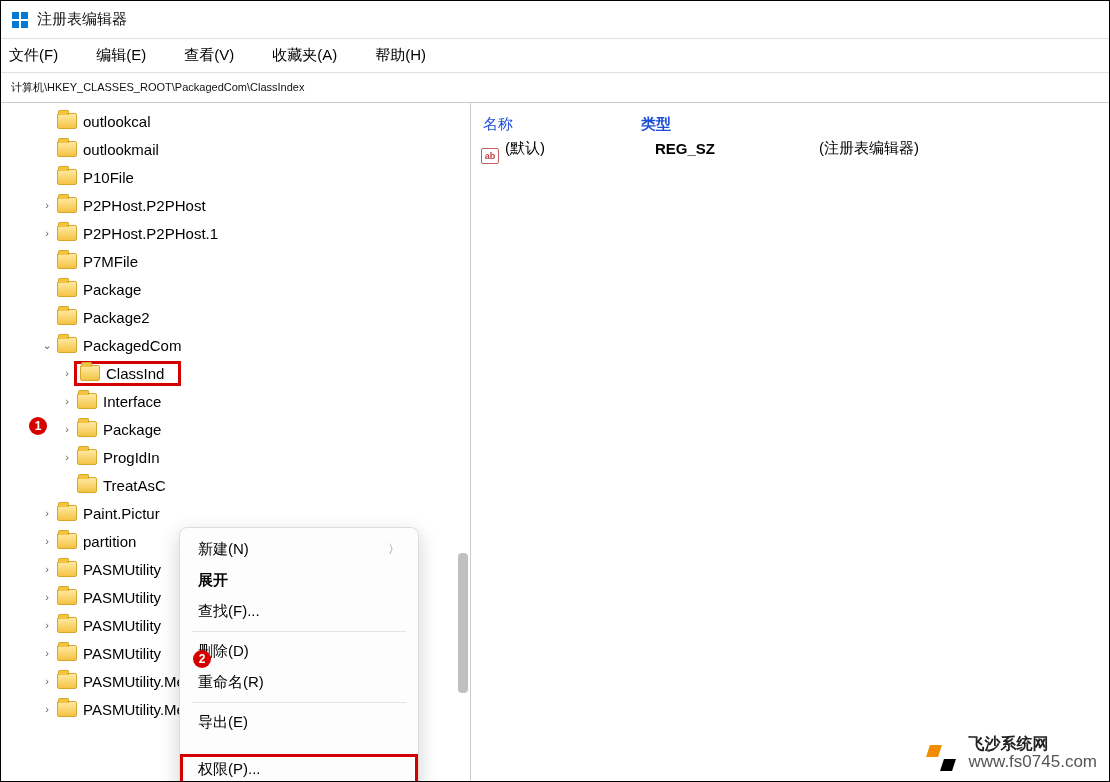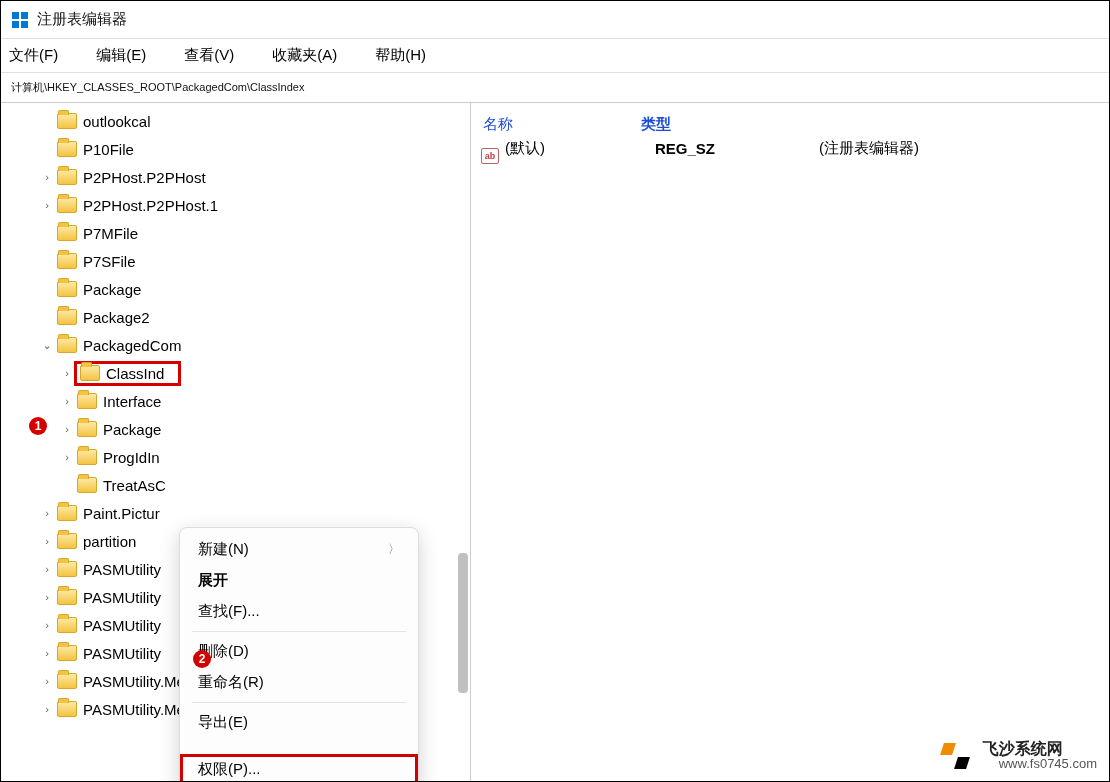--- a/index.html
+++ b/index.html
@@ -196,33 +196,33 @@
     color: #c04040;
     font-size: 9px;
     font-weight: bold;
     border-radius: 2px;
   }
   .watermark {
     position: absolute;
     bottom: 10px;
     right: 12px;
     display: flex;
-    align-items: center;
+    align-items: flex-end;
     gap: 15px;
     color: #222;
   }
   .wm-logo {
     width: 26px; height: 26px;
     position: relative;
   }
   .wm-logo .a { position:absolute; width:12px; height:12px; background:#f08c00; top:0; left:0; transform: skewX(-18deg);}
   .wm-logo .b { position:absolute; width:12px; height:12px; background:#000; bottom:0; right:0; transform: skewX(-18deg);}
   .wm-text { display:flex; flex-direction: column; line-height: 1.05;}
   .wm-cn { font-size: 16px; font-weight: 600;}
-  .wm-url { font-size: 13px; color: #555; margin-left: 16px; }
+  .wm-url { font-size: 17px; color: #555; }
 </style>
 </head>
 <body>
 
 <div class="titlebar">
   <span class="app-icon">
     <span></span>
       <span></span>
       <span></span>
       <span></span>
@@ -250,20 +250,27 @@
           <span class="twisty"></span>
           <span class="label-wrap">
             <span class="folder-icon"></span>
             <span>outlookcal</span>
           </span>
         </li>
         <li class="tree-item">
           <span class="twisty"></span>
           <span class="label-wrap">
             <span class="folder-icon"></span>
+            <span>outlookmail</span>
+          </span>
+        </li>
+        <li class="tree-item">
+          <span class="twisty"></span>
+          <span class="label-wrap">
+            <span class="folder-icon"></span>
             <span>P10File</span>
           </span>
         </li>
         <li class="tree-item">
           <span class="twisty">›</span>
           <span class="label-wrap">
             <span class="folder-icon"></span>
             <span>P2PHost.P2PHost</span>
           </span>
         </li>
@@ -272,27 +279,20 @@
           <span class="label-wrap">
             <span class="folder-icon"></span>
             <span>P2PHost.P2PHost.1</span>
           </span>
         </li>
         <li class="tree-item">
           <span class="twisty"></span>
           <span class="label-wrap">
             <span class="folder-icon"></span>
             <span>P7MFile</span>
-          </span>
-        </li>
-        <li class="tree-item">
-          <span class="twisty"></span>
-          <span class="label-wrap">
-            <span class="folder-icon"></span>
-            <span>P7SFile</span>
           </span>
         </li>
         <li class="tree-item">
           <span class="twisty"></span>
           <span class="label-wrap">
             <span class="folder-icon"></span>
             <span>Package</span>
           </span>
         </li>
         <li class="tree-item">

